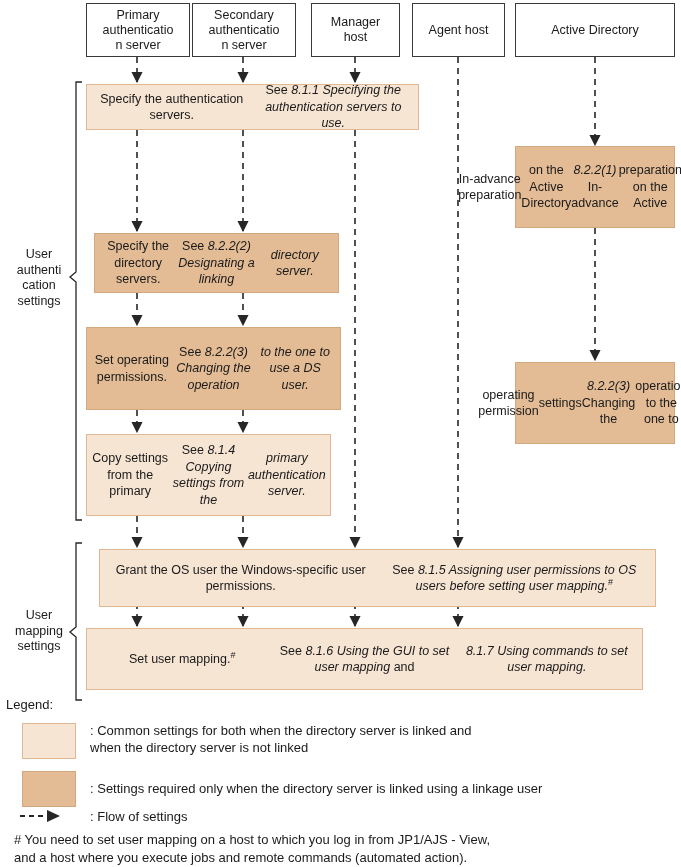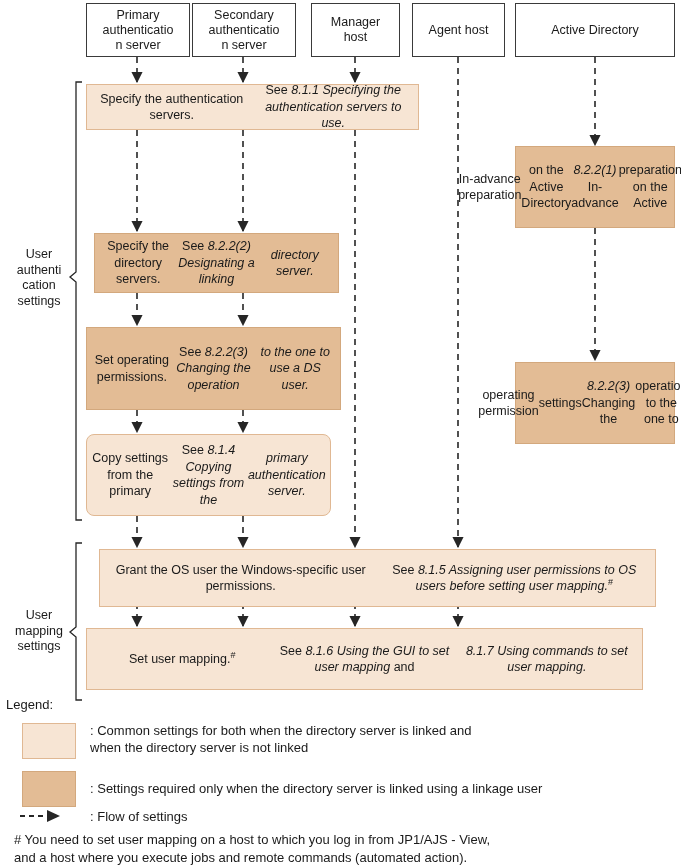--- a/index.html
+++ b/index.html
@@ -207,21 +207,21 @@
     </div>
 
   <div class="pbox dark" id="step-4" style="left:515px; top:362px; width:160px; height:82px;">
       <span class="ln"><span>operating permission</span></span>
       <span class="ln"><span>settings</span></span>
       <span class="ln"><span class="it">8.2.2(3)</span><span> Changing the</span></span>
       <span class="ln"><span>operation to the one to</span></span>
       <span class="ln"><span>use a DS user</span></span>
     </div>
 
-  <div class="pbox light" id="step-5" style="left:86px; top:434px; width:245px; height:82px;border-radius:8px;">
+  <div class="pbox light" id="step-5" style="left:86px; top:434px; width:245px; height:82px;">
       <span class="ln"><span>Copy settings from the primary</span></span>
       <span class="ln"><span>See </span><span class="it">8.1.4 Copying settings from the</span></span>
       <span class="ln"><span class="it">primary authentication server.</span></span>
     </div>
 
   <div class="pbox light" id="step-6" style="left:99px; top:549px; width:557px; height:58px;">
       <span class="ln"><span>Grant the OS user the Windows-specific user permissions.</span></span>
       <span class="ln"><span>See </span><span class="it">8.1.5 Assigning user permissions to OS users before setting user mapping.</span><span class="sup">#</span></span>
     </div>
 

